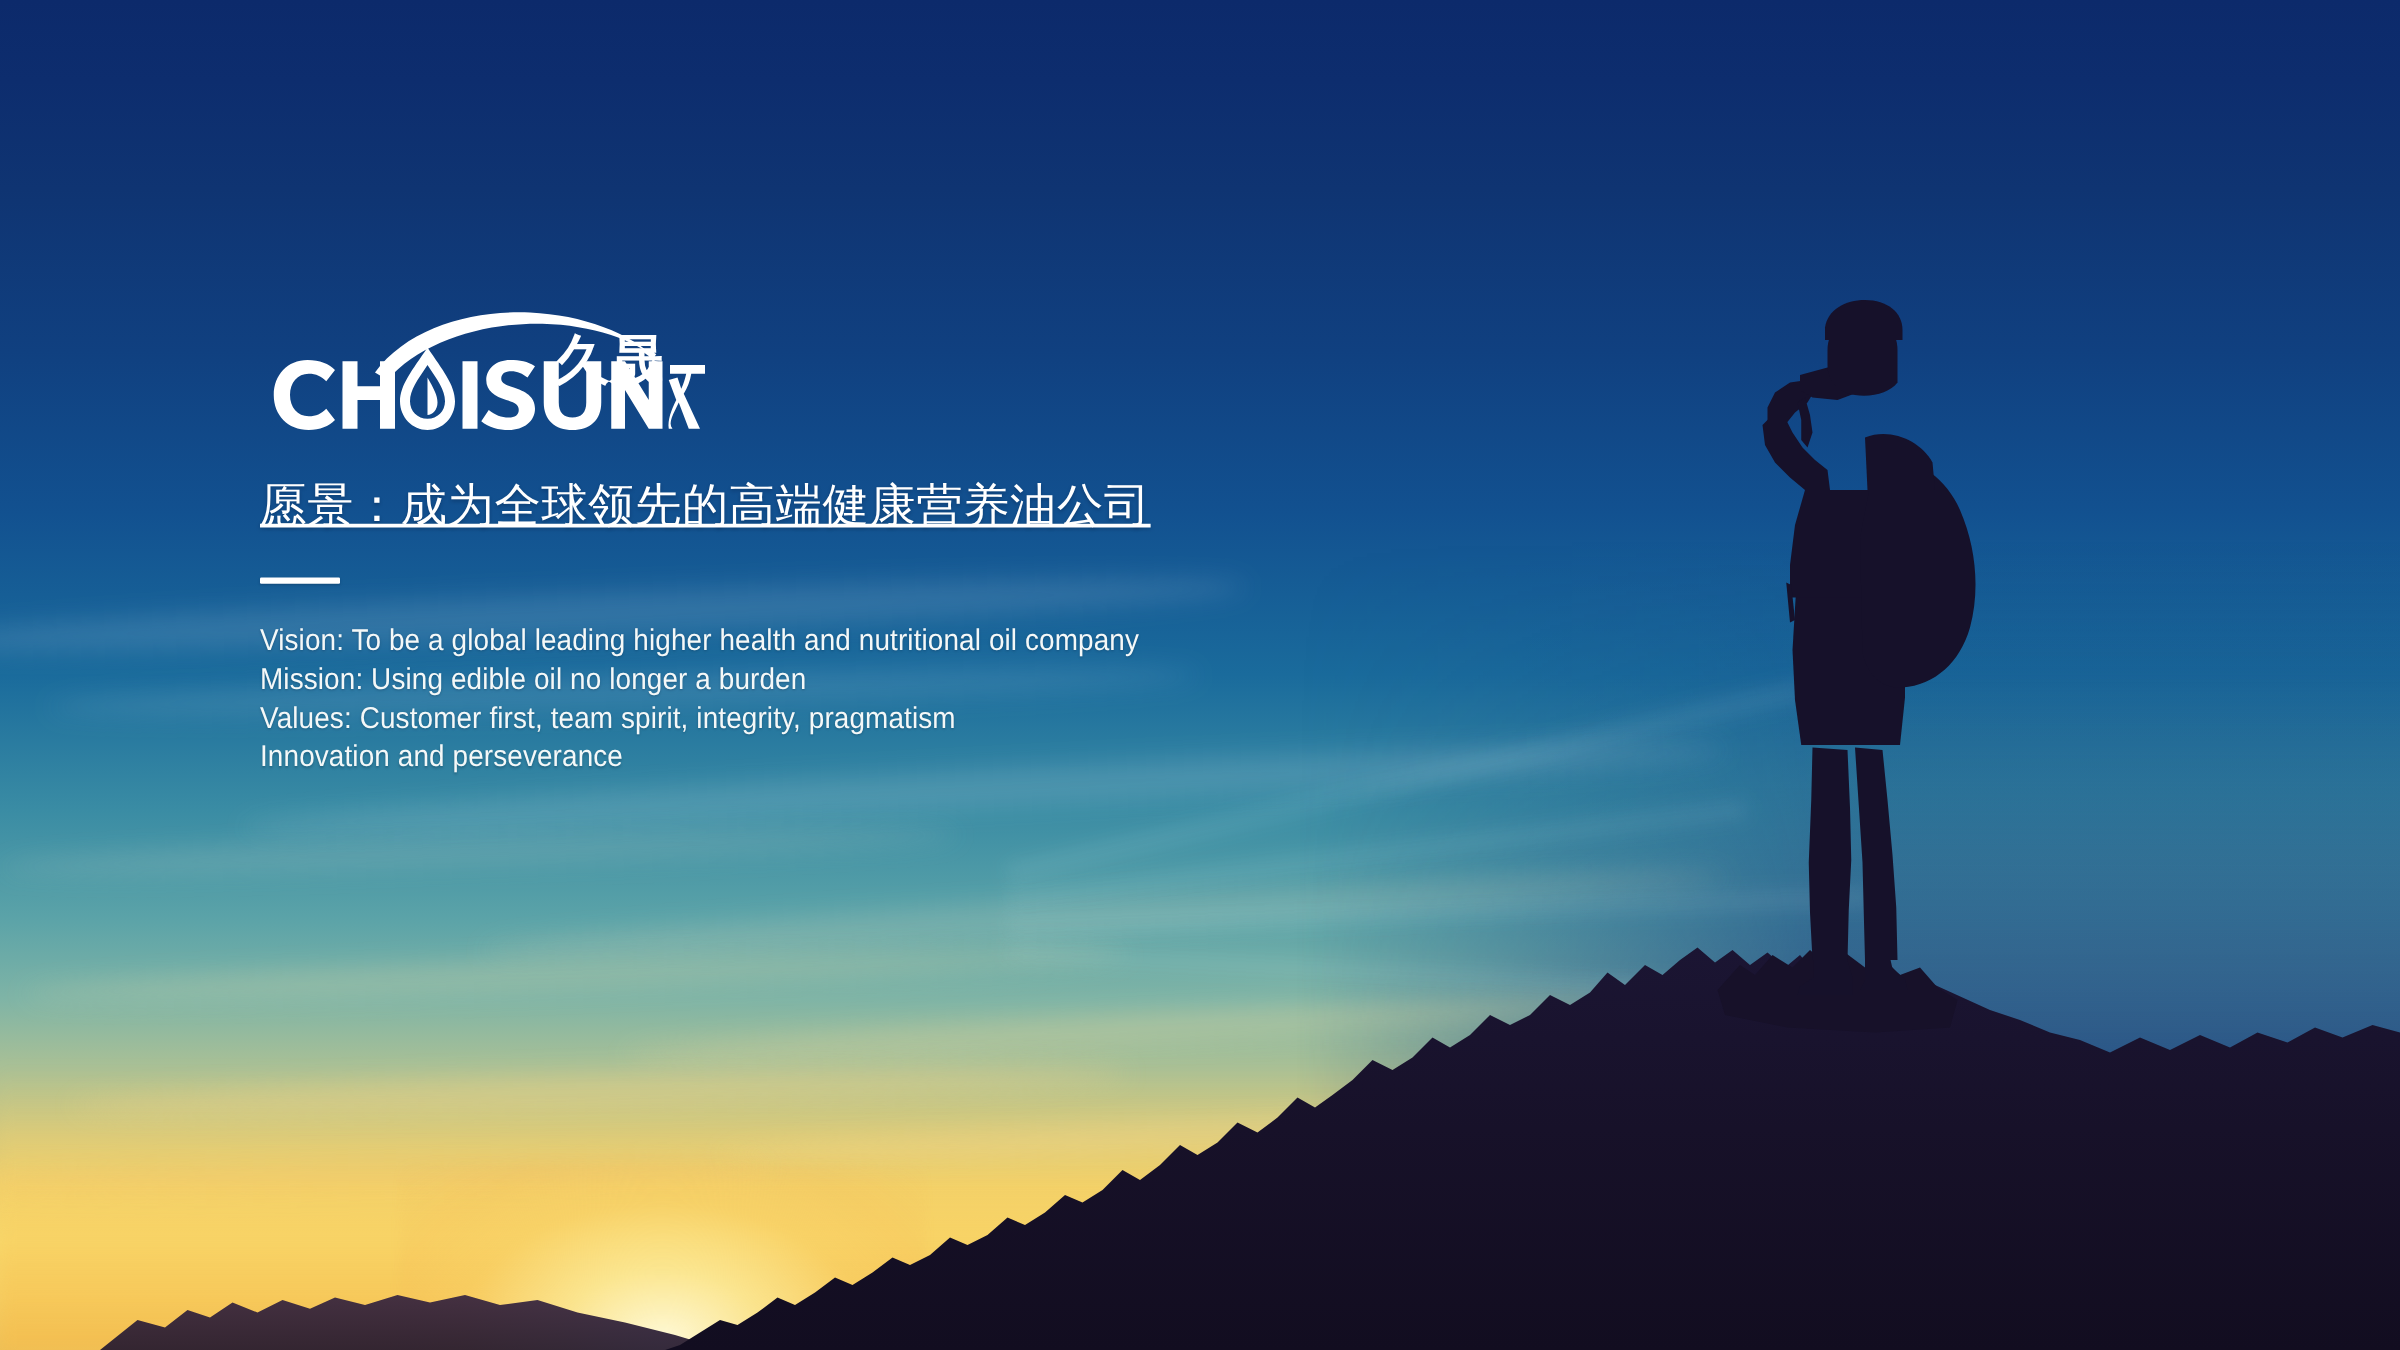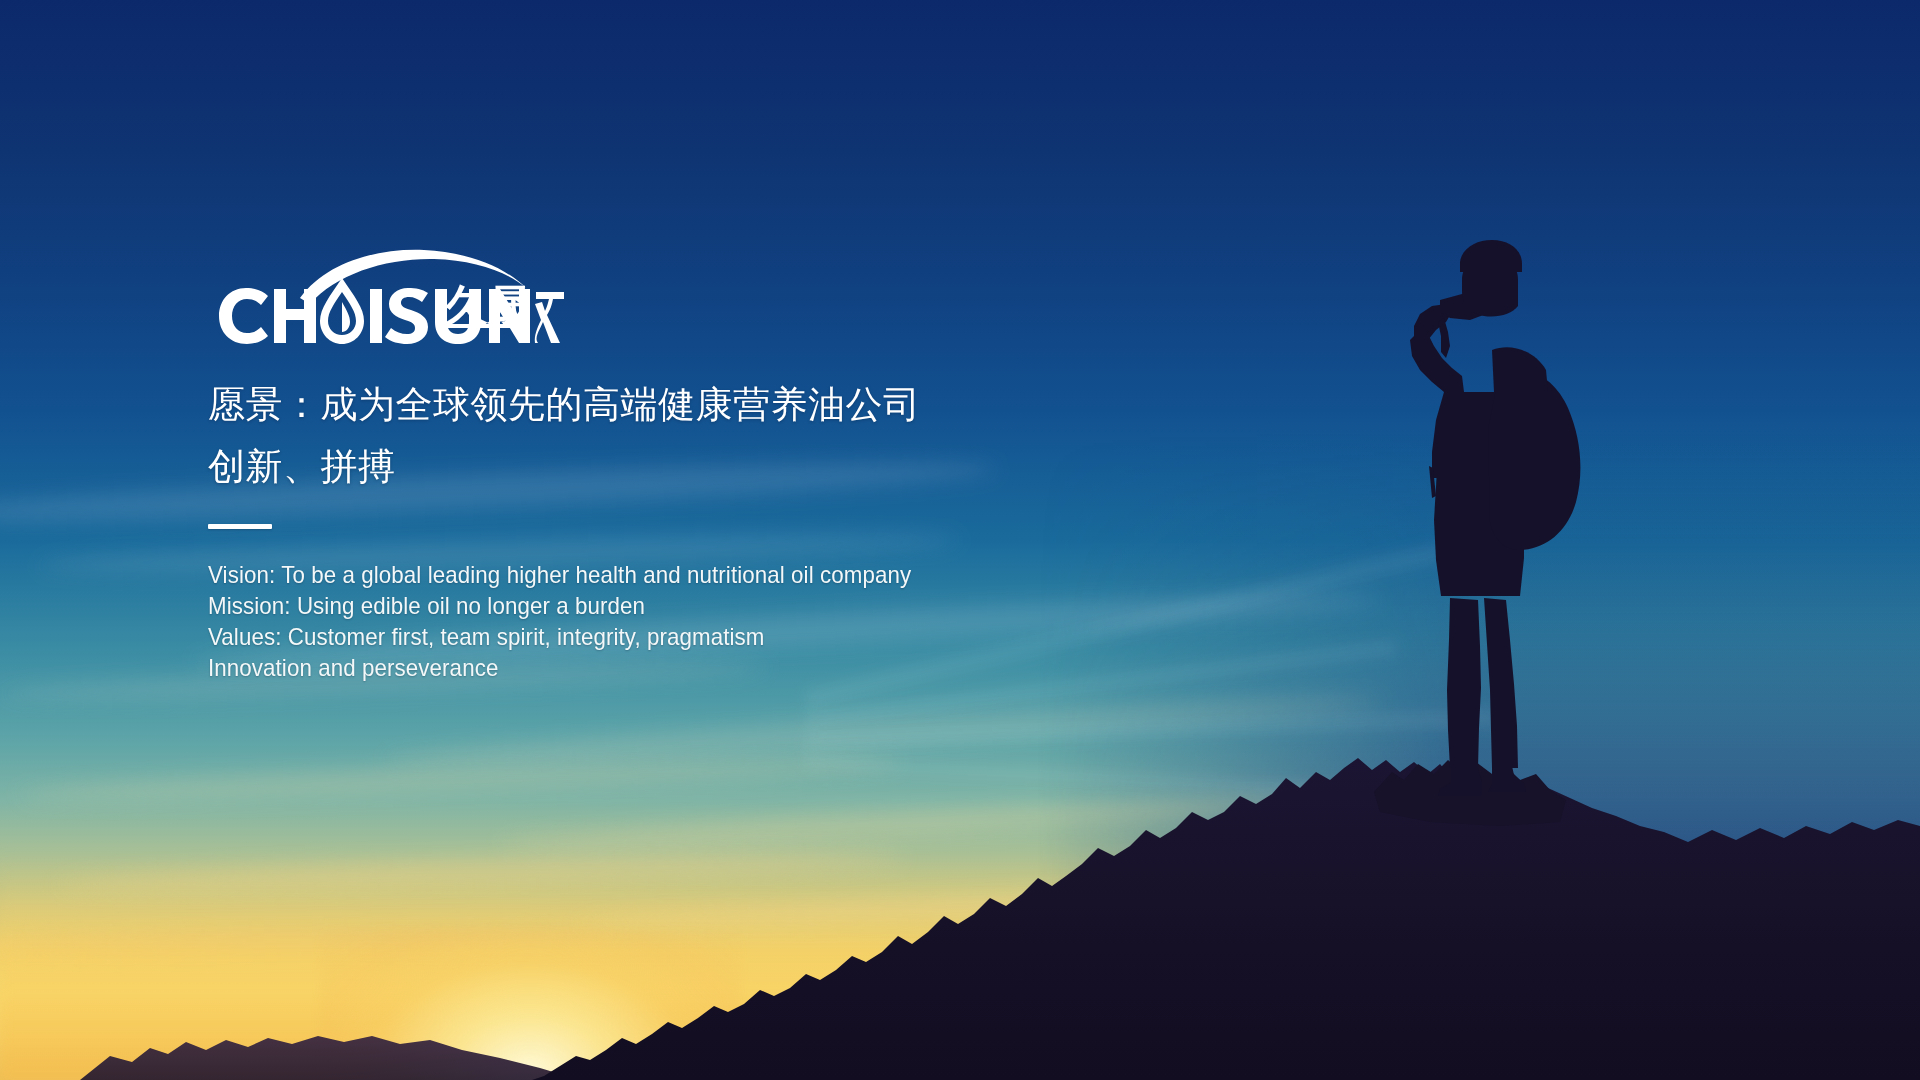--- a/index.html
+++ b/index.html
@@ -109,20 +109,21 @@
   
   .cn-block{ margin-top:6px; }
   .cn-line{
     color:#ffffff;
     font-size:37px;
     line-height:62px;
     letter-spacing:.5px;
     font-weight:400;
     white-space:pre;
     text-shadow:0 1px 3px rgba(0,20,50,.30);
+    text-decoration:underline;
   }
 
   
   .divider{
     width:64px; height:5px; background:#ffffff;
     margin:26px 0 30px 0; border-radius:1px;
     box-shadow:0 1px 2px rgba(0,20,50,.25);
   }
 
   
@@ -303,28 +304,27 @@
                    L352,95 L343,95 L335,74 C331,83 326,90 330,95 L327,95
                    C326,88 329,80 333,72 L327,56 L334,54 L337,63
                    C339,59 340,55 341,51 L328,51 Z"></path>
         </g>
 
         <g fill="#ffffff">
           <rect x="360" y="42" width="0" height="0"></rect>
         </g>
       </svg>
 
-      <div style="position:absolute; left:236px; top:36px; color:#fff;
+      <div style="position:absolute; left:236px; top:19px; color:#fff;
                   font-size:44px; font-weight:bold; line-height:44px;
-                  letter-spacing:-1px; font-family:'DejaVu Sans', sans-serif;text-decoration:underline;">久晟</div>
+                  letter-spacing:-1px; font-family:'DejaVu Sans', sans-serif;">久晟</div>
     </div>
 
     <div class="cn-block">
       <div class="cn-line">愿景：成为全球领先的高端健康营养油公司</div>
-      <div class="cn-line">创新、拼搏</div>
     </div>
 
     <div class="divider"></div>
 
     <div class="en-block">
       <div class="en-line">Vision: To be a global leading higher health and nutritional oil company</div>
       <div class="en-line">Mission: Using edible oil no longer a burden</div>
       <div class="en-line">Values: Customer first, team spirit, integrity, pragmatism</div>
       <div class="en-line">Innovation and perseverance</div>
     </div>

